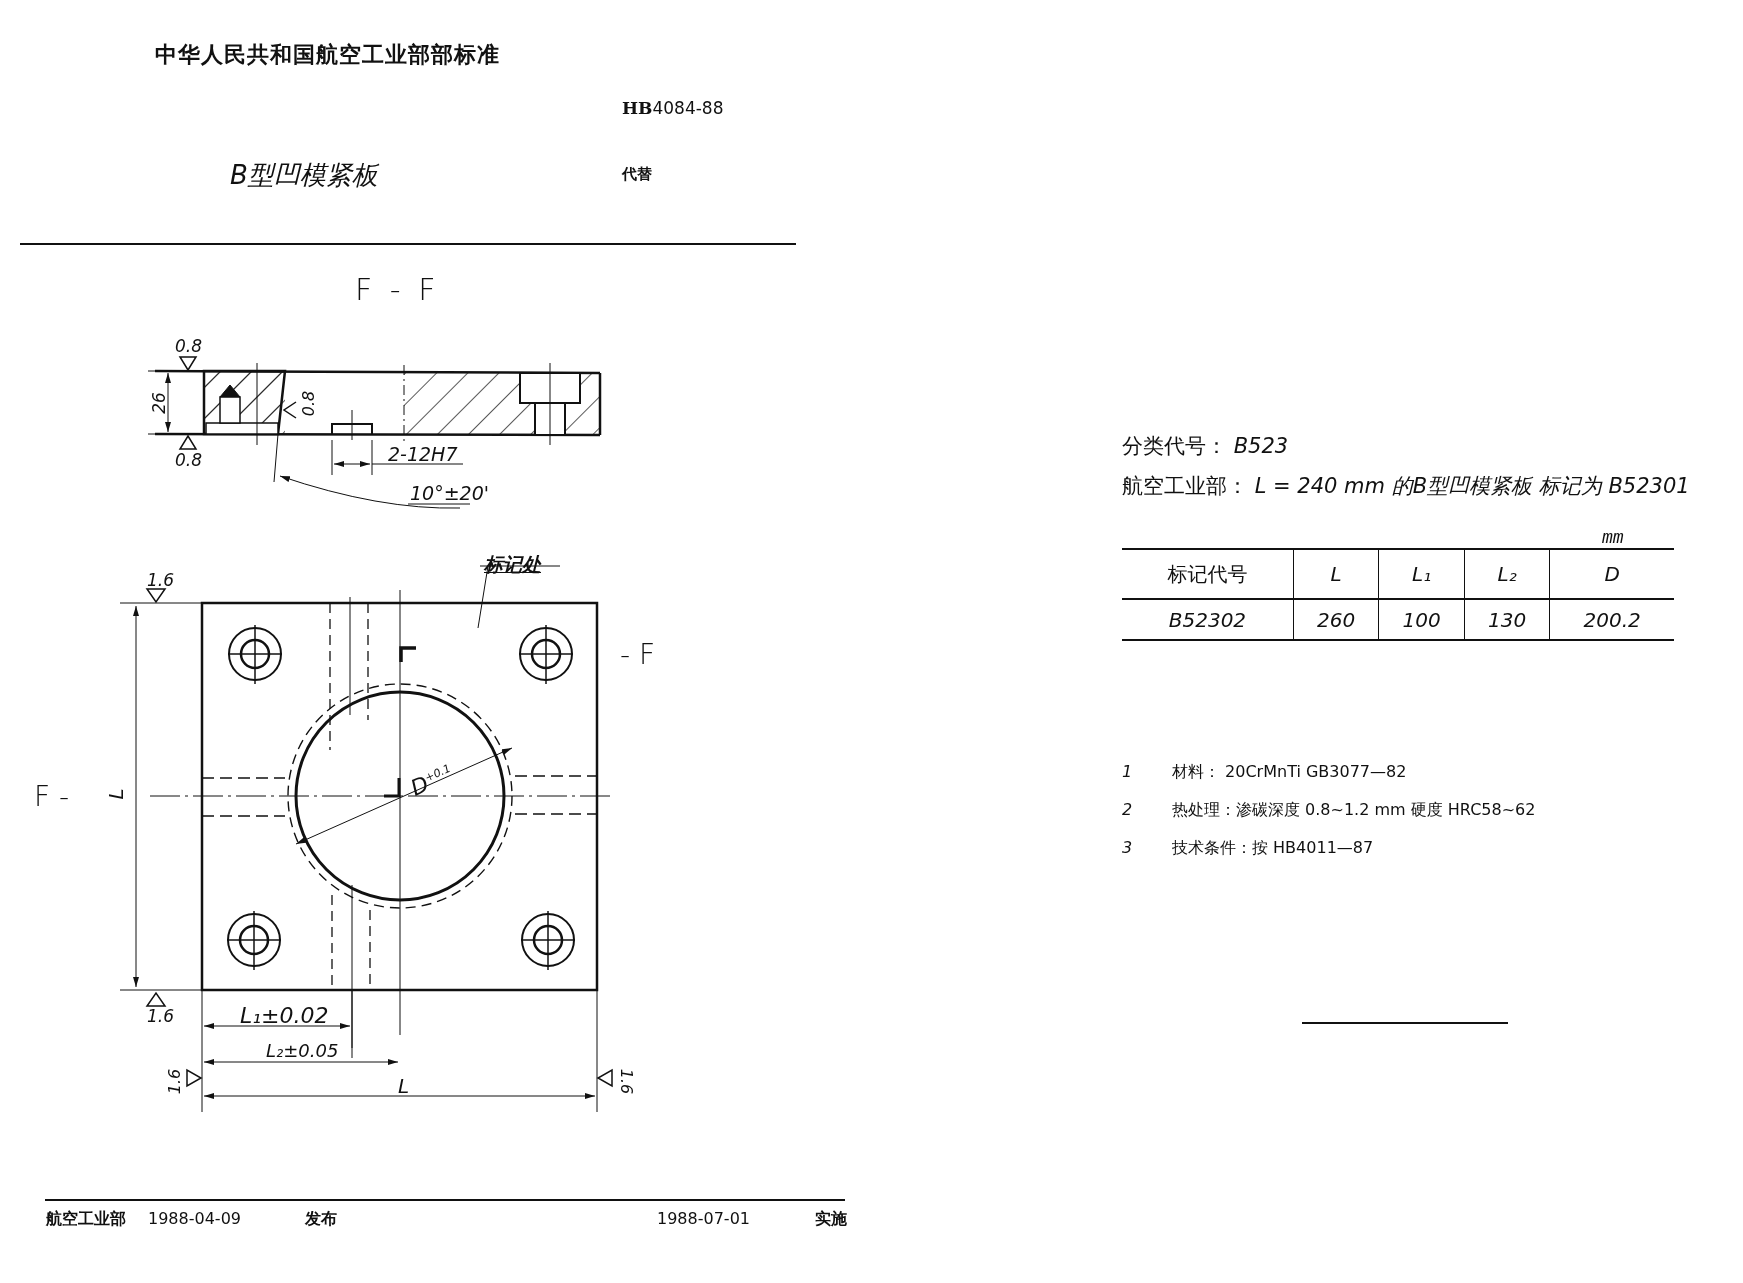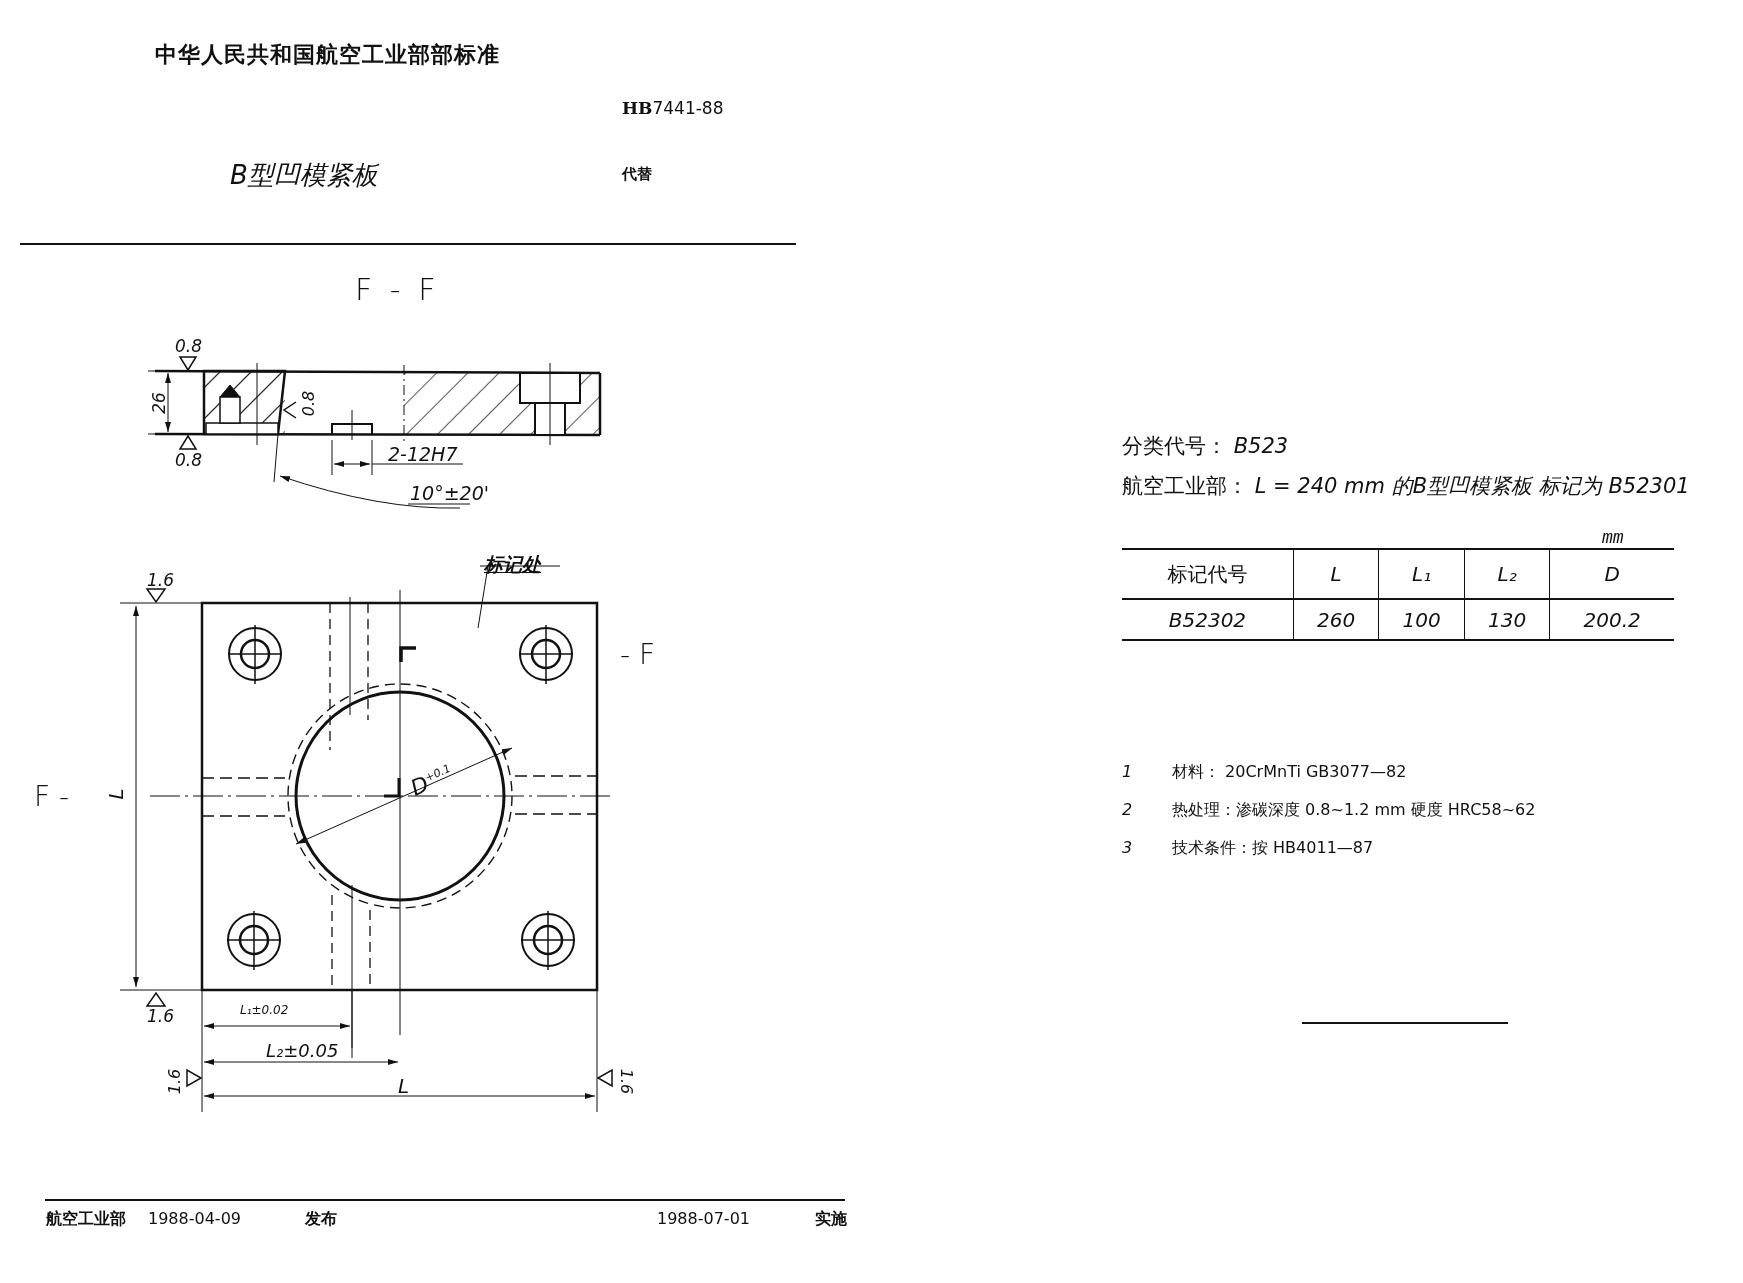--- a/index.html
+++ b/index.html
@@ -34,21 +34,21 @@
   .f1 { left:46px; font-weight:bold; }
   .f2 { left:148px; }
   .f3 { left:305px; font-weight:bold; }
   .f4 { left:657px; }
   .f5 { left:815px; font-weight:bold; }
 </style>
 </head>
 <body>
 
 <div class="abs hdr-title">中华人民共和国航空工业部部标准</div>
-<div class="abs std-no"><b>HB</b><span>7441-88</span></div>
+<div class="abs std-no"><b>HB</b><span>4084-88</span></div>
 <div class="abs doc-title ital">B型凹模紧板</div>
 <div class="abs replace">代替</div>
 <div class="abs rule-top"></div>
 
 <div class="abs section-label">F - F</div>
 
 <svg class="draw" width="1743" height="1283" viewBox="0 0 1743 1283">
   <defs>
     <pattern id="hatch" patternUnits="userSpaceOnUse" width="22" height="22" patternTransform="rotate(45)">
       <line x1="0" y1="0" x2="0" y2="22" stroke="#111" stroke-width="1.4"></line>
@@ -185,21 +185,21 @@
 
 <div class="abs ital" style="left:484px;top:552px;font-size:19px;font-weight:bold;text-decoration:underline;text-align:center;">标记处</div>
 <div class="abs ital" style="left:147px;top:570px;font-size:17px;">1.6</div>
 <div class="abs ital" style="left:147px;top:1006px;font-size:17px;">1.6</div>
 <div class="abs ital" style="left:162px;top:1072px;font-size:16px;transform:rotate(-90deg);">1.6</div>
 <div class="abs ital" style="left:614px;top:1072px;font-size:16px;transform:rotate(90deg);">1.6</div>
 <div class="abs" style="left:34px;top:780px;font-size:28px;font-weight:300;">F -</div>
 <div class="abs" style="left:620px;top:638px;font-size:28px;font-weight:300;">- F</div>
 <div class="abs ital" style="left:110px;top:782px;font-size:20px;transform:rotate(-90deg);">L</div>
 <div class="abs ital" style="left:410px;top:768px;font-size:22px;transform:rotate(-24deg);"><span>D</span><sup style="font-size:11px;">+0.1</sup></div>
-<div class="abs ital" style="left:240px;top:1003px;font-size:12px;">L₁±0.02</div>
+<div class="abs ital" style="left:240px;top:1003px;font-size:22px;">L₁±0.02</div>
 <div class="abs ital" style="left:266px;top:1040px;font-size:18px;">L₂±0.05</div>
 <div class="abs ital" style="left:398px;top:1074px;font-size:20px;">L</div>
 
 <div class="abs right-text meta1"><span>分类代号：</span> <span class="ital">B523</span></div>
 <div class="abs right-text meta2"><span>航空工业部：</span> <span class="ital">L = 240 mm 的B型凹模紧板  标记为 B52301</span></div>
 
 <div class="abs unit">mm</div>
 <table class="spec">
   <thead>
     <tr>

